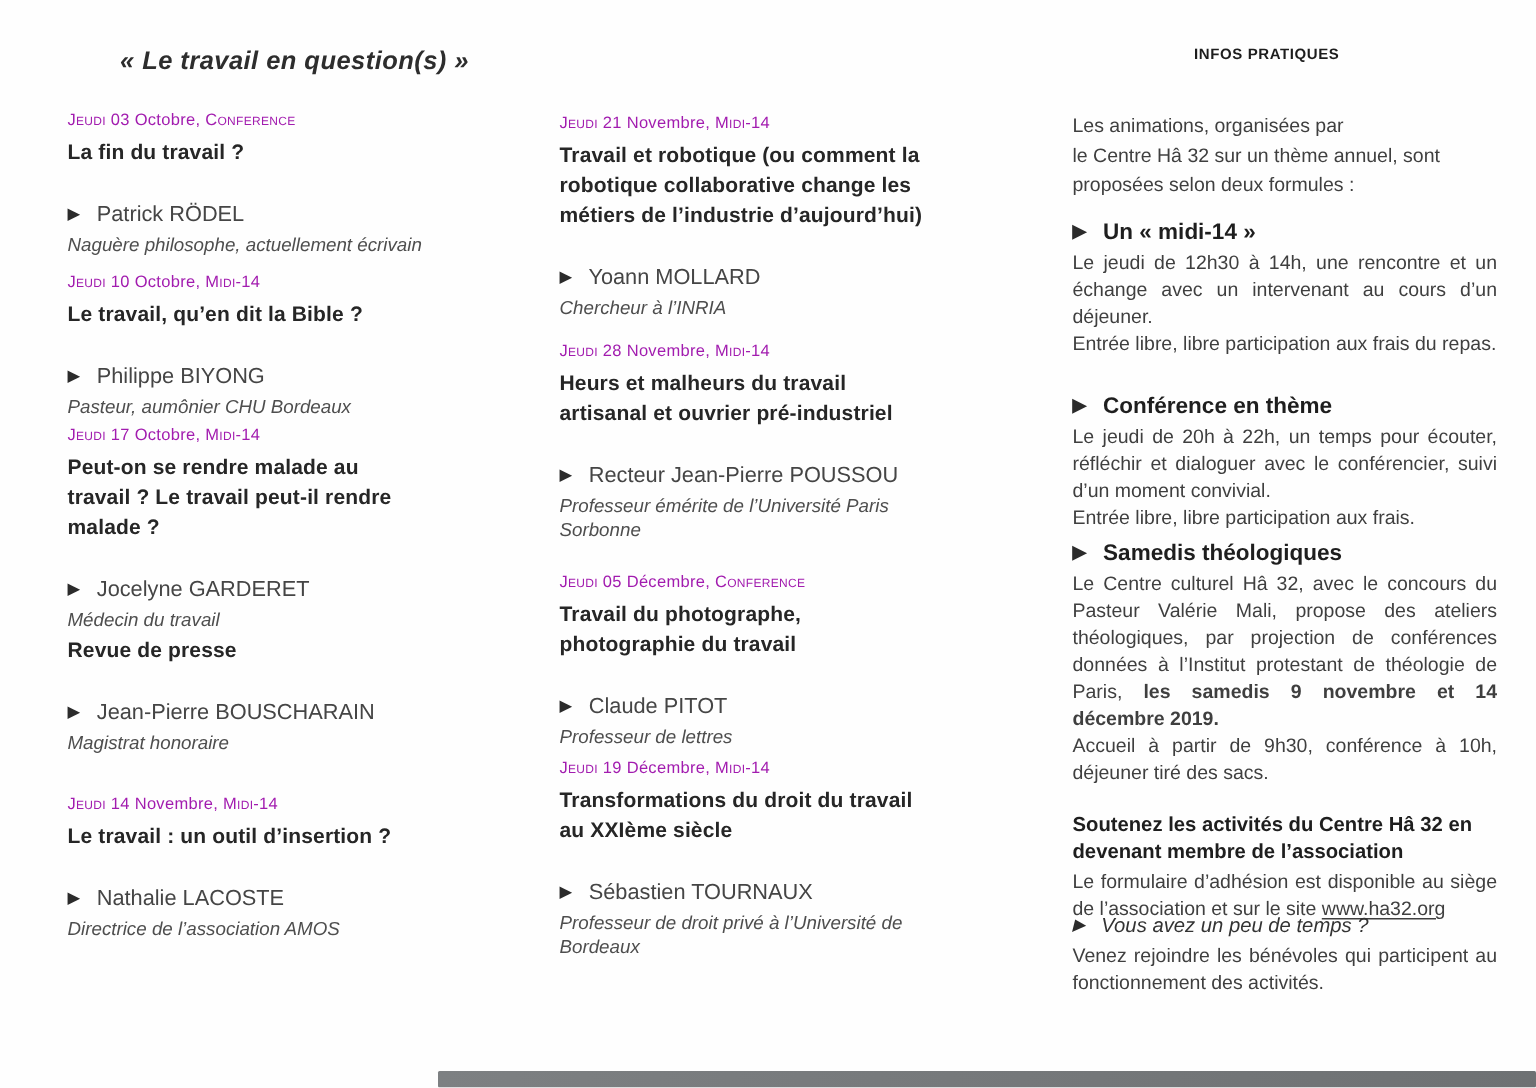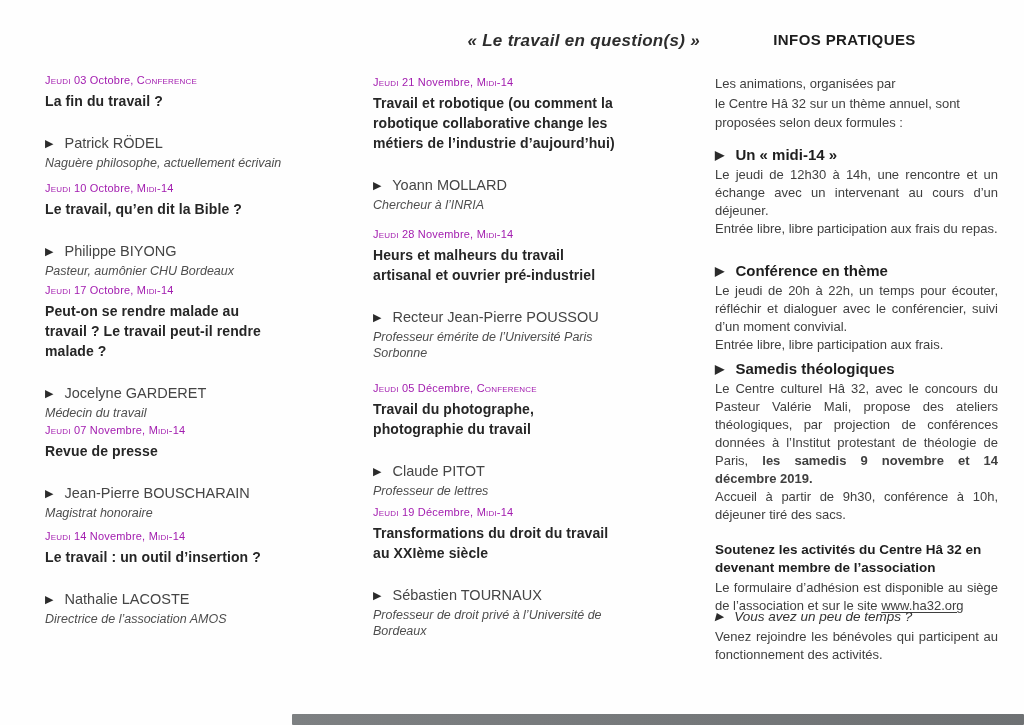--- a/index.html
+++ b/index.html
@@ -3,26 +3,26 @@
 <meta charset="utf-8">
 <style>
   html,body{margin:0;padding:0;}
   body{
     width:1024px;height:725px;position:relative;overflow:hidden;
     background:#fefefe;color:#3d3d3d;
     font-family:"Liberation Sans", sans-serif;
     -webkit-font-smoothing:antialiased;
   }
   .page-title{
-    position:absolute;left:80px;top:31px;width:620px;text-align:right;
+    position:absolute;left:80px;top:31px;width:620px;text-align:left;
     font-size:17px;font-weight:bold;font-style:italic;color:#2d2d2d;letter-spacing:.3px;
   }
   .infos-title{
     position:absolute;left:703px;top:31px;width:283px;text-align:center;
-    font-size:15px;font-weight:bold;color:#1d1d1d;letter-spacing:.4px;
+    font-size:10px;font-weight:bold;color:#1d1d1d;letter-spacing:.4px;
   }
   .event{position:absolute;}
   .event .date{font-size:11px;color:#a21caf;margin-bottom:6px;letter-spacing:.2px;}
   .sc{font-variant:small-caps;}
   .event .etitle{font-size:14px;font-weight:bold;color:#262626;line-height:1.42;margin-bottom:7px;letter-spacing:.1px;}
   .event .speaker{font-size:14.5px;color:#454545;margin-bottom:4px;margin-top:23px;}
   .tri{font-size:11px;color:#2b2b2b;margin-right:7px;vertical-align:1px;display:inline-block;}
   .event .role{font-size:12.5px;font-style:italic;color:#4e4e4e;line-height:1.32;}
   .infos{position:absolute;left:703px;top:0;width:283px;font-size:13px;color:#3f3f3f;}
   .isec{position:absolute;left:12px;width:283px;}
@@ -78,25 +78,20 @@
   </div>
   <div class="etitle">Peut-on se rendre malade au travail ? Le travail peut-il rendre malade ?</div>
   <div class="speaker">
     <span class="tri">▶</span>
     <span>Jocelyne GARDERET</span>
   </div>
   <div class="role">Médecin du travail</div>
 </div>
 
 <div class="event" style="left:45px;top:424px;width:248px">
-  <div class="date">
-    <span class="sc">Jeudi</span>
-    <span>07 Novembre,</span>
-    <span class="sc">Midi-14</span>
-  </div>
   <div class="etitle">Revue de presse</div>
   <div class="speaker">
     <span class="tri">▶</span>
     <span>Jean-Pierre BOUSCHARAIN</span>
   </div>
   <div class="role">Magistrat honoraire</div>
 </div>
 
 <div class="event" style="left:45px;top:530px;width:260px">
   <div class="date">

